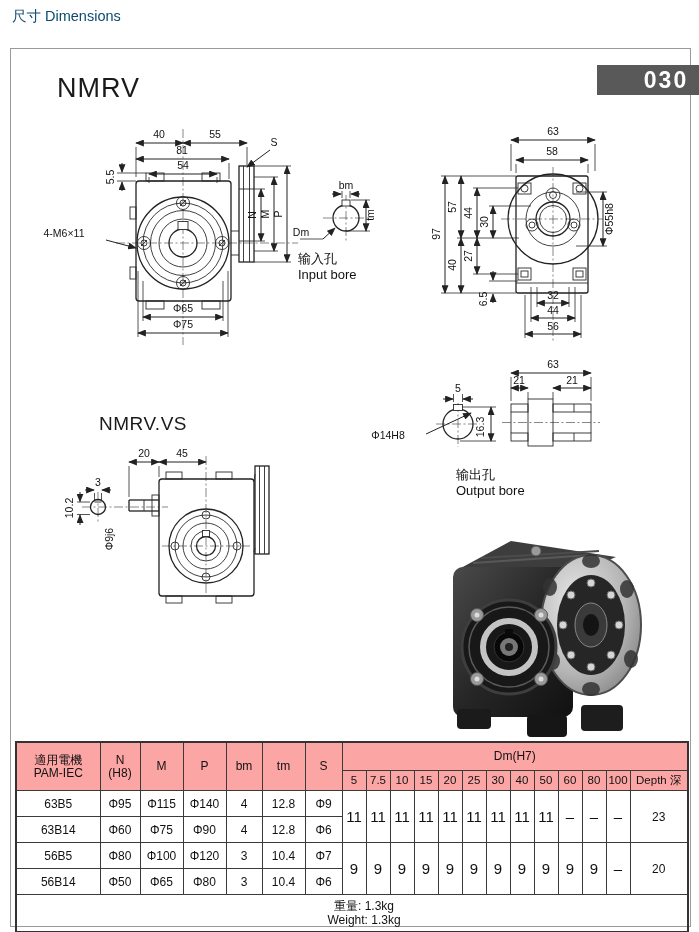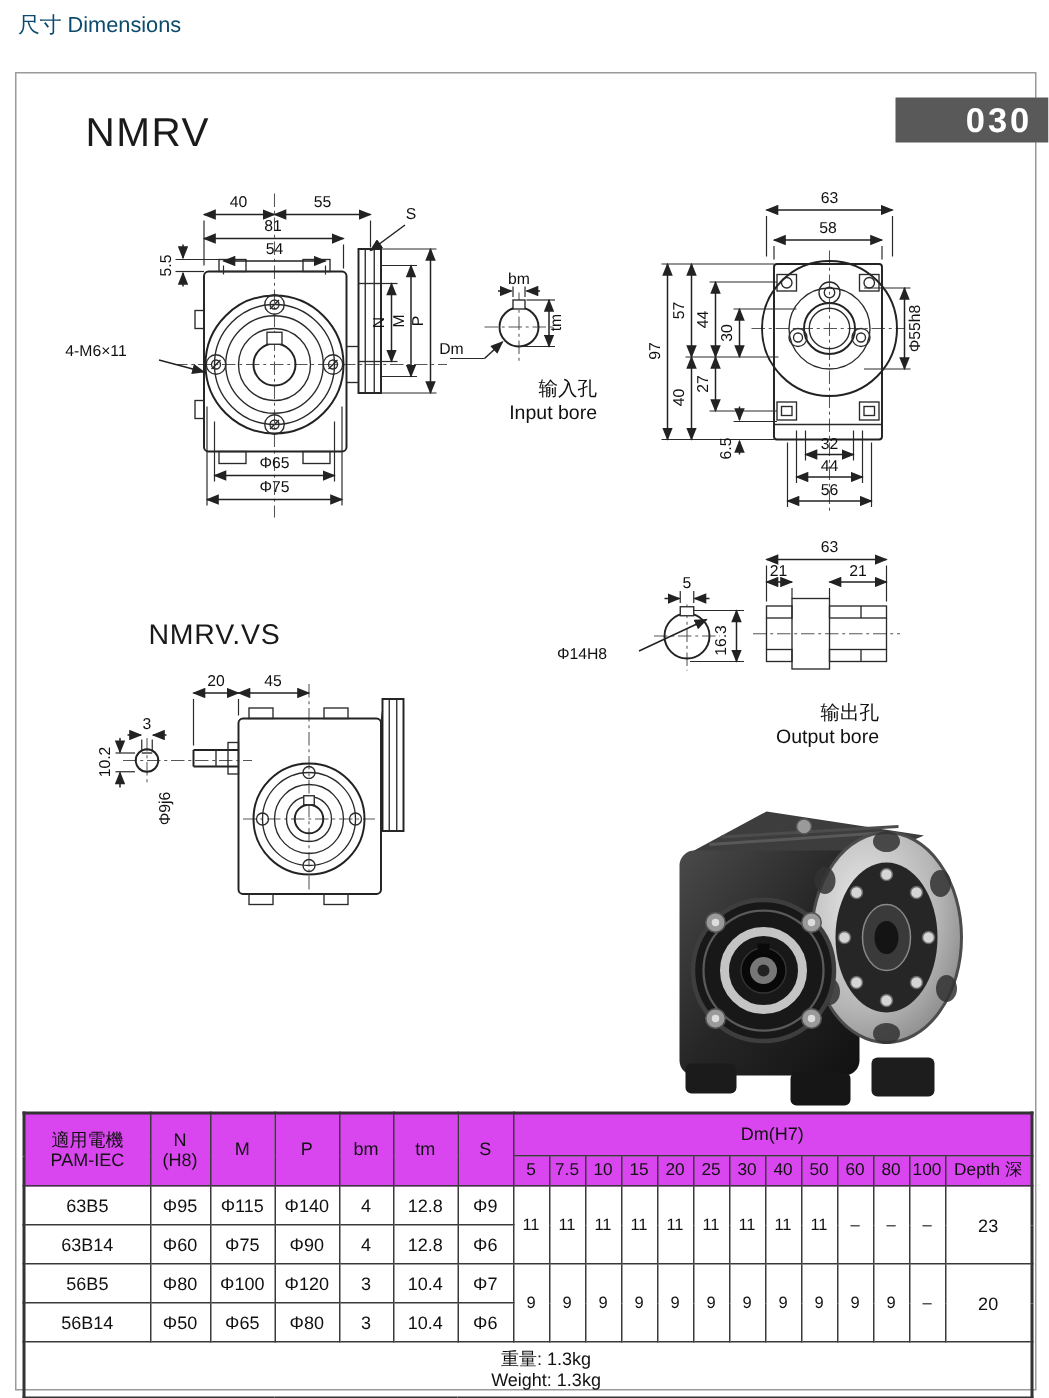--- a/index.html
+++ b/index.html
@@ -2,40 +2,40 @@
 <html><head>
 <meta charset="utf-8">
 <style>
   html,body{margin:0;padding:0;background:#fff;}
   .page{position:relative;width:699px;height:932px;background:#fff;font-family:"Liberation Sans",sans-serif;color:#111;overflow:hidden;}
   .page-header{position:absolute;left:12px;top:7px;font-size:14.5px;color:#0c4a6e;}
   .main-box{position:absolute;left:10px;top:48px;width:679px;height:877px;border:1px solid #9a9a9a;background:#fff;}
   .model-title{position:absolute;left:46px;top:24px;font-size:27px;letter-spacing:1px;color:#1a1a1a;}
   .size-badge{position:absolute;left:586px;top:16px;width:82px;height:30px;line-height:30px;text-align:center;color:#fff;font-size:23px;font-weight:bold;letter-spacing:2px;background:#595959;padding-left:28px;}
   .vs-title{position:absolute;left:48px;top:364px;font-size:19px;letter-spacing:0.5px;color:#1a1a1a;margin-left:40px;}
-  .caption{position:absolute;text-align:right;font-size:13px;line-height:16px;color:#111;}
+  .caption{position:absolute;text-align:left;font-size:13px;line-height:16px;color:#111;}
   svg{position:absolute;overflow:visible;}
   
   .ol{stroke:#222;stroke-width:1.3;fill:none;}
   .ol2{stroke:#2a2a2a;stroke-width:0.9;fill:none;}
   .xl{stroke:#2a2a2a;stroke-width:0.8;fill:none;}
   .dl{stroke:#222;stroke-width:1;fill:none;marker-start:url(#ar);marker-end:url(#ar);}
   .de{stroke:#222;stroke-width:1;fill:none;marker-end:url(#ar);}
   .cl{stroke:#555;stroke-width:0.7;fill:none;stroke-dasharray:9 2.5 2 2.5;}
   .dt{font-family:"Liberation Sans",sans-serif;font-size:10.5px;fill:#111;text-anchor:middle;}
   .wk{fill:#fff;}
   
   .spec-table{position:absolute;left:4px;top:692px;border-collapse:collapse;table-layout:fixed;width:672px;}
   .spec-table th,.spec-table td{border:1px solid #3a3a3a;text-align:center;vertical-align:middle;padding:0;font-weight:400;}
   .spec-table{border:2px solid #333;}
-  .spec-table thead th{background:#d946ef;font-size:12px;line-height:13px;}
+  .spec-table thead th{background:#fca5a5;font-size:12px;line-height:13px;}
   .spec-table thead tr:first-child th{height:27px;}
   .spec-table thead tr:last-child th{height:19px;font-size:11.5px;}
   .spec-table tbody td{height:25px;font-size:12px;}
-  .spec-table td.dmv{font-size:11px;}
+  .spec-table td.dmv{font-size:15px;}
   .wfoot{text-align:center;font-size:11px;line-height:14px;padding:4px 0 4px 24px !important;height:24px;}
 </style>
 </head>
 <body>
 
 <div class="page">
 
   <svg width="0" height="0">
     <defs>
       <marker id="ar" viewBox="0 0 10 8" markerWidth="9" markerHeight="7" refX="9" refY="4" orient="auto-start-reverse">

